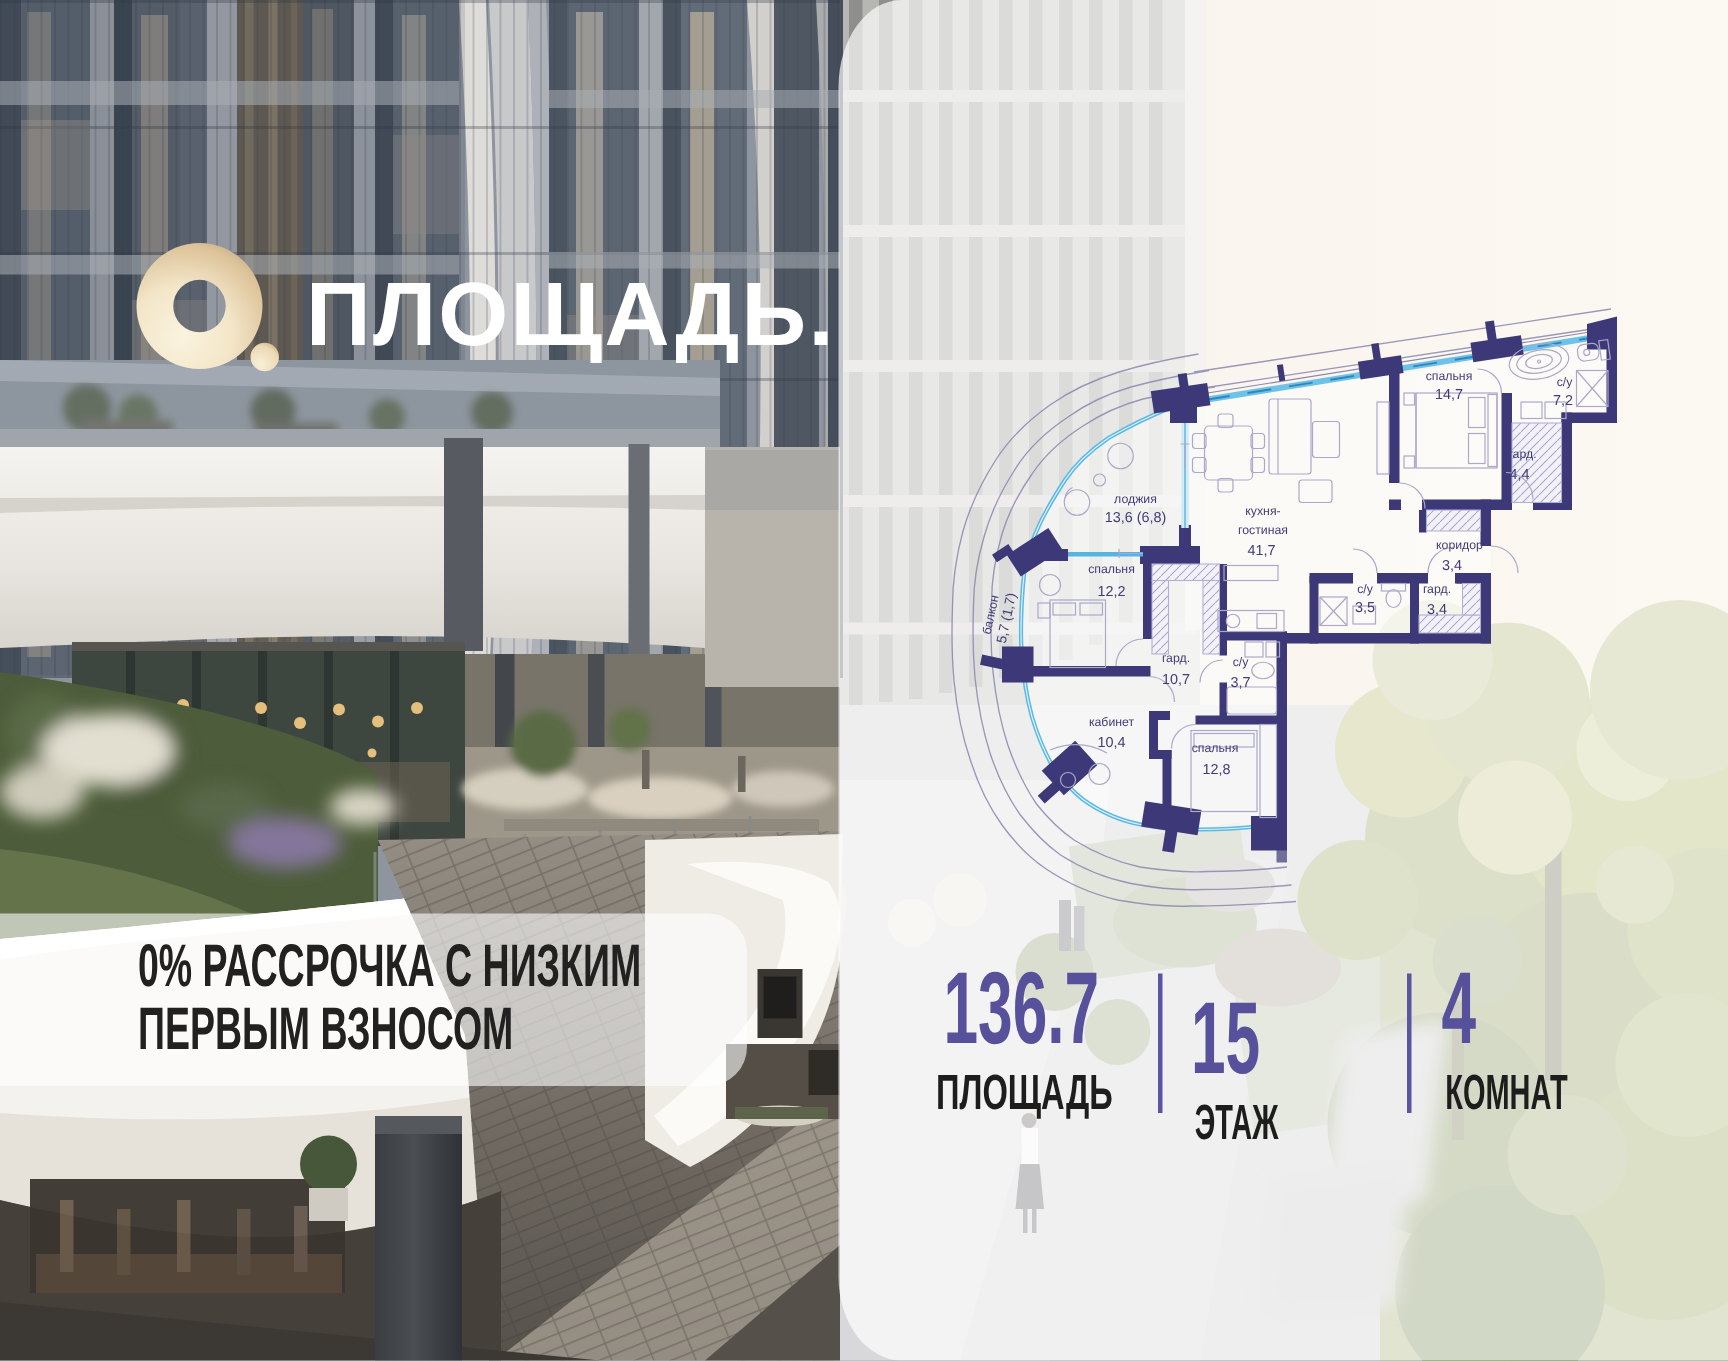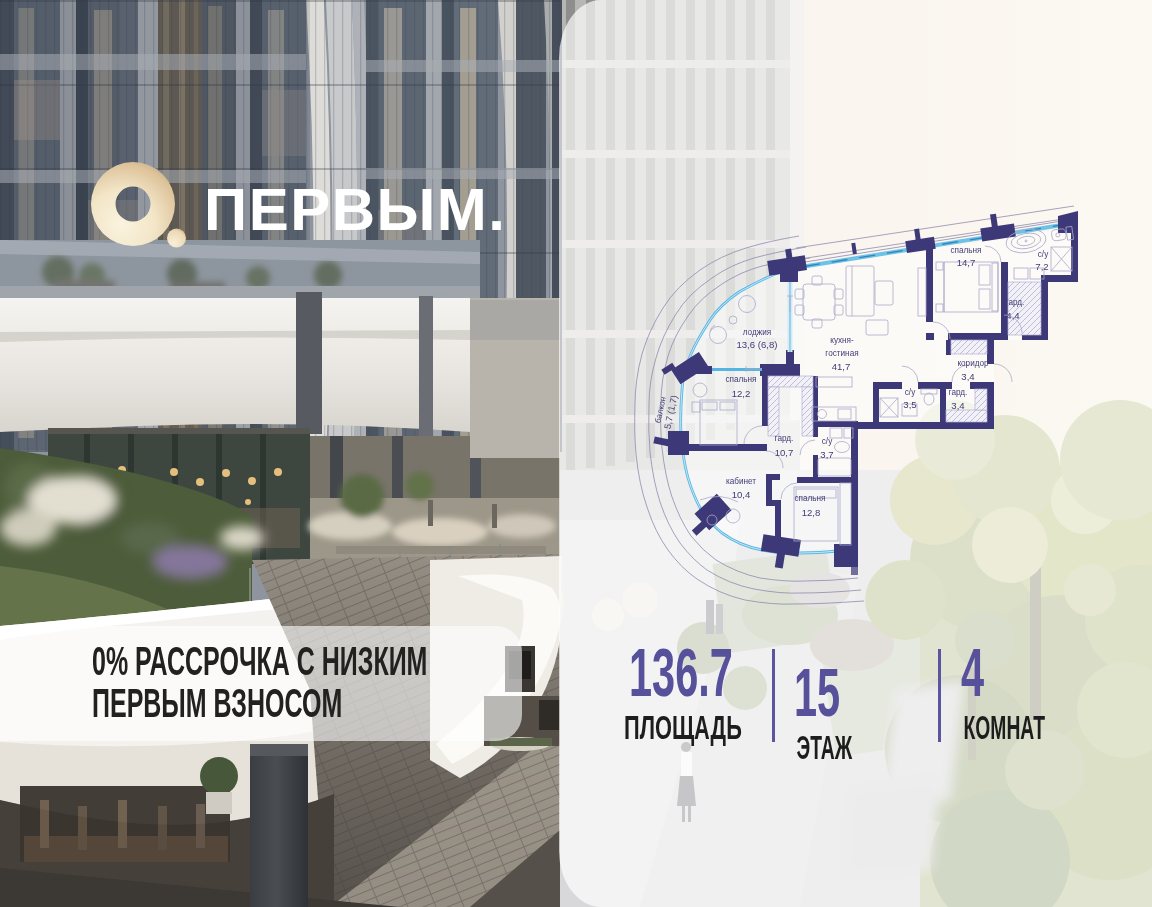--- a/index.html
+++ b/index.html
@@ -1,19 +1,19 @@
 <!DOCTYPE html>
 <html><head>
 <meta charset="utf-8">
 <style>
   html,body{margin:0;padding:0;}
   body{width:1152px;height:907px;overflow:hidden;position:relative;background:#8b929c;font-family:"Liberation Sans",sans-serif;}
   .abs{position:absolute;}
   #panel{left:559px;top:0;right:0;bottom:0;background:rgba(255,255,255,0.68);border-top-left-radius:42px 58px;border-bottom-left-radius:42px 56px;}
-  #promo{left:0;top:626px;width:498px;height:115px;background:rgba(255,255,255,0.60);border-radius:0 26px 26px 0;padding-left:24px;}
+  #promo{left:0;top:609px;width:498px;height:115px;background:rgba(255,255,255,0.60);border-radius:0 26px 26px 0;}
   #promo .t{position:absolute;left:92px;top:15px;color:#222120;font-weight:bold;font-size:40px;line-height:41.5px;letter-spacing:0px;transform:scaleX(0.625);transform-origin:0 0;white-space:nowrap;}
   .stat-num{color:#57509b;font-weight:bold;font-size:68px;line-height:1;transform:scaleX(0.61);transform-origin:50% 0;}
   .stat-lab{color:#1d1d1d;font-weight:bold;font-size:33px;line-height:1;transform:scaleX(0.66);transform-origin:50% 0;margin-top:5px;}
   .stat{position:absolute;text-align:left;}
   .vdiv{position:absolute;width:3px;background:#5b54a0;}
   #wordmark{position:absolute;left:204px;top:175px;color:#fff;font-weight:bold;font-size:60px;letter-spacing:1.5px;white-space:nowrap;}
 </style>
 </head>
 <body>
 
@@ -647,21 +647,21 @@
   </g>
 </svg>
 
 <svg class="abs" id="brand" width="120" height="110" viewBox="0 0 120 110" style="left:88px;top:158px;">
 
   <path d="M45,46 m-42,0 a42,42 0 1,0 84,0 a42,42 0 1,0 -84,0 Z M45,46 m-17.5,0 a17.5,17.5 0 1,1 35,0 a17.5,17.5 0 1,1 -35,0 Z" fill="url(#gold)" fill-rule="evenodd"></path>
 
   <circle cx="88.5" cy="80" r="9.5" fill="url(#gold2)"></circle>
 </svg>
 
-<div class="abs" id="wordmark">ПЕРВЫМ.</div>
+<div class="abs" id="wordmark">ПЛОЩАДЬ.</div>
 
 <div class="abs" id="promo">
 
   <div class="t">0% РАССРОЧКА С НИЗКИМ<br>ПЕРВЫМ ВЗНОСОМ</div>
 </div>
 
 <div class="abs stat" id="s1" style="left:590px;top:638px;width:200px;">
   <div class="stat-num">136.7</div>
   <div class="stat-lab">ПЛОЩАДЬ</div>
 </div>

